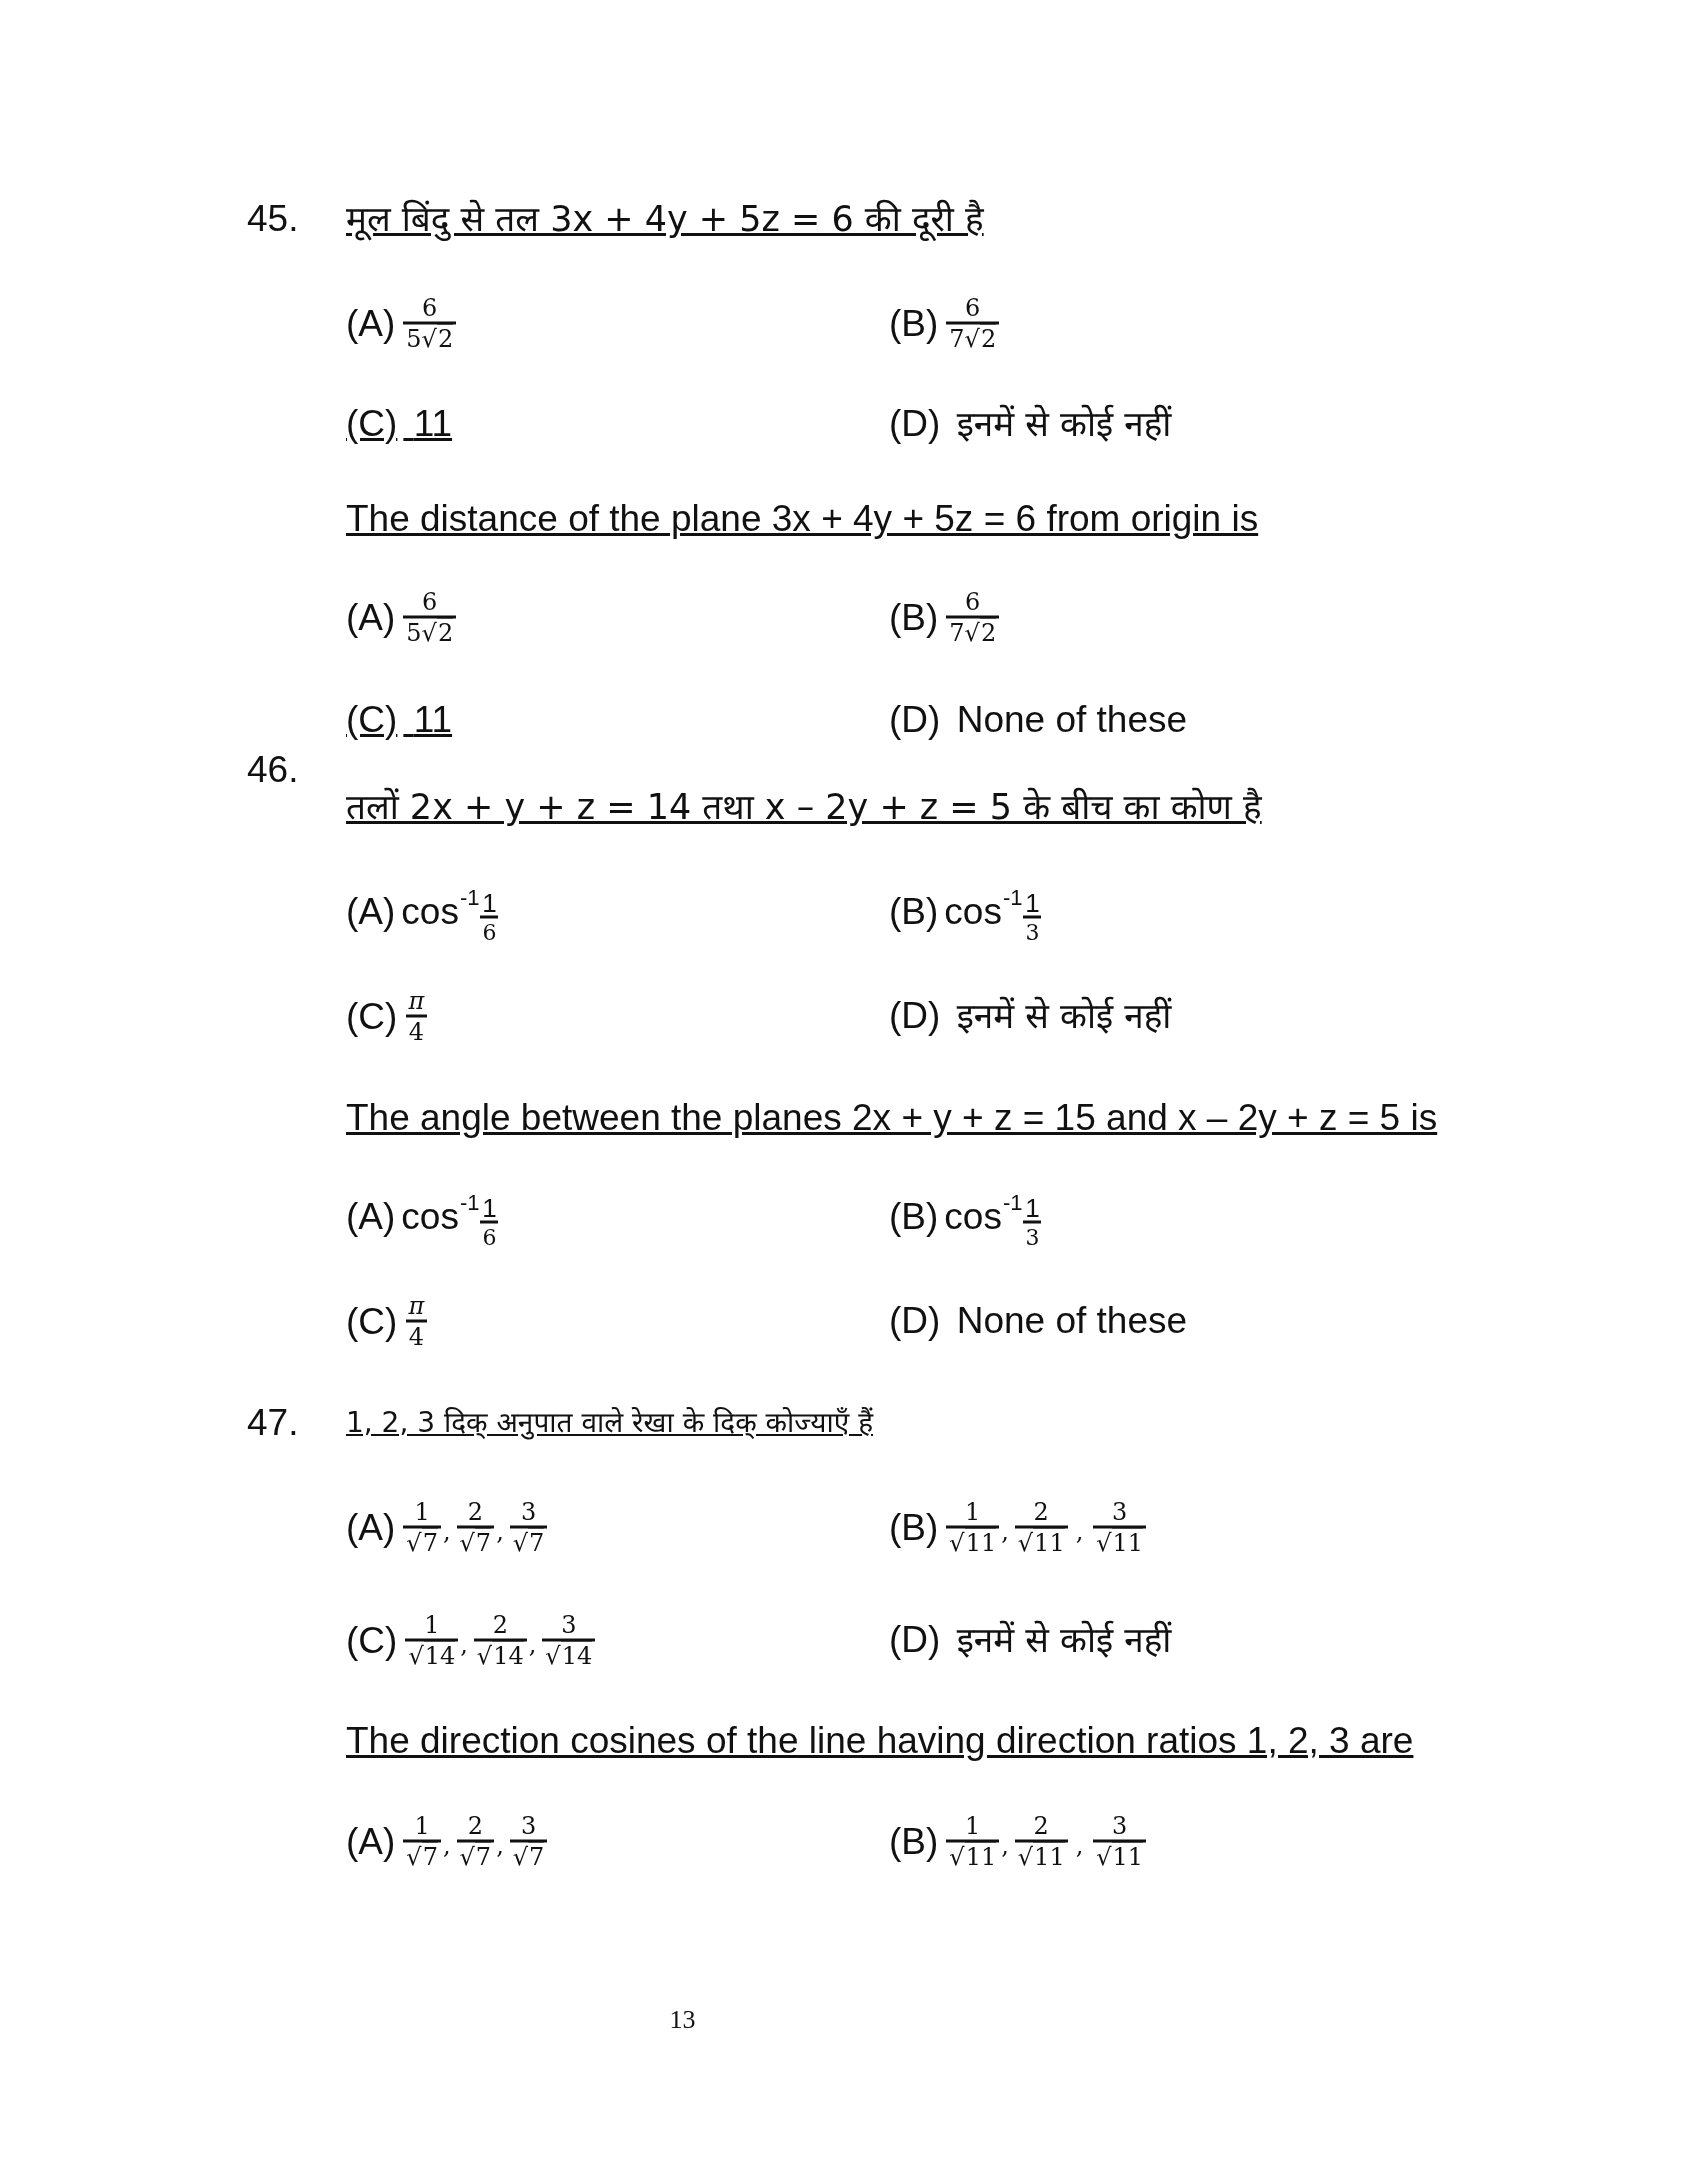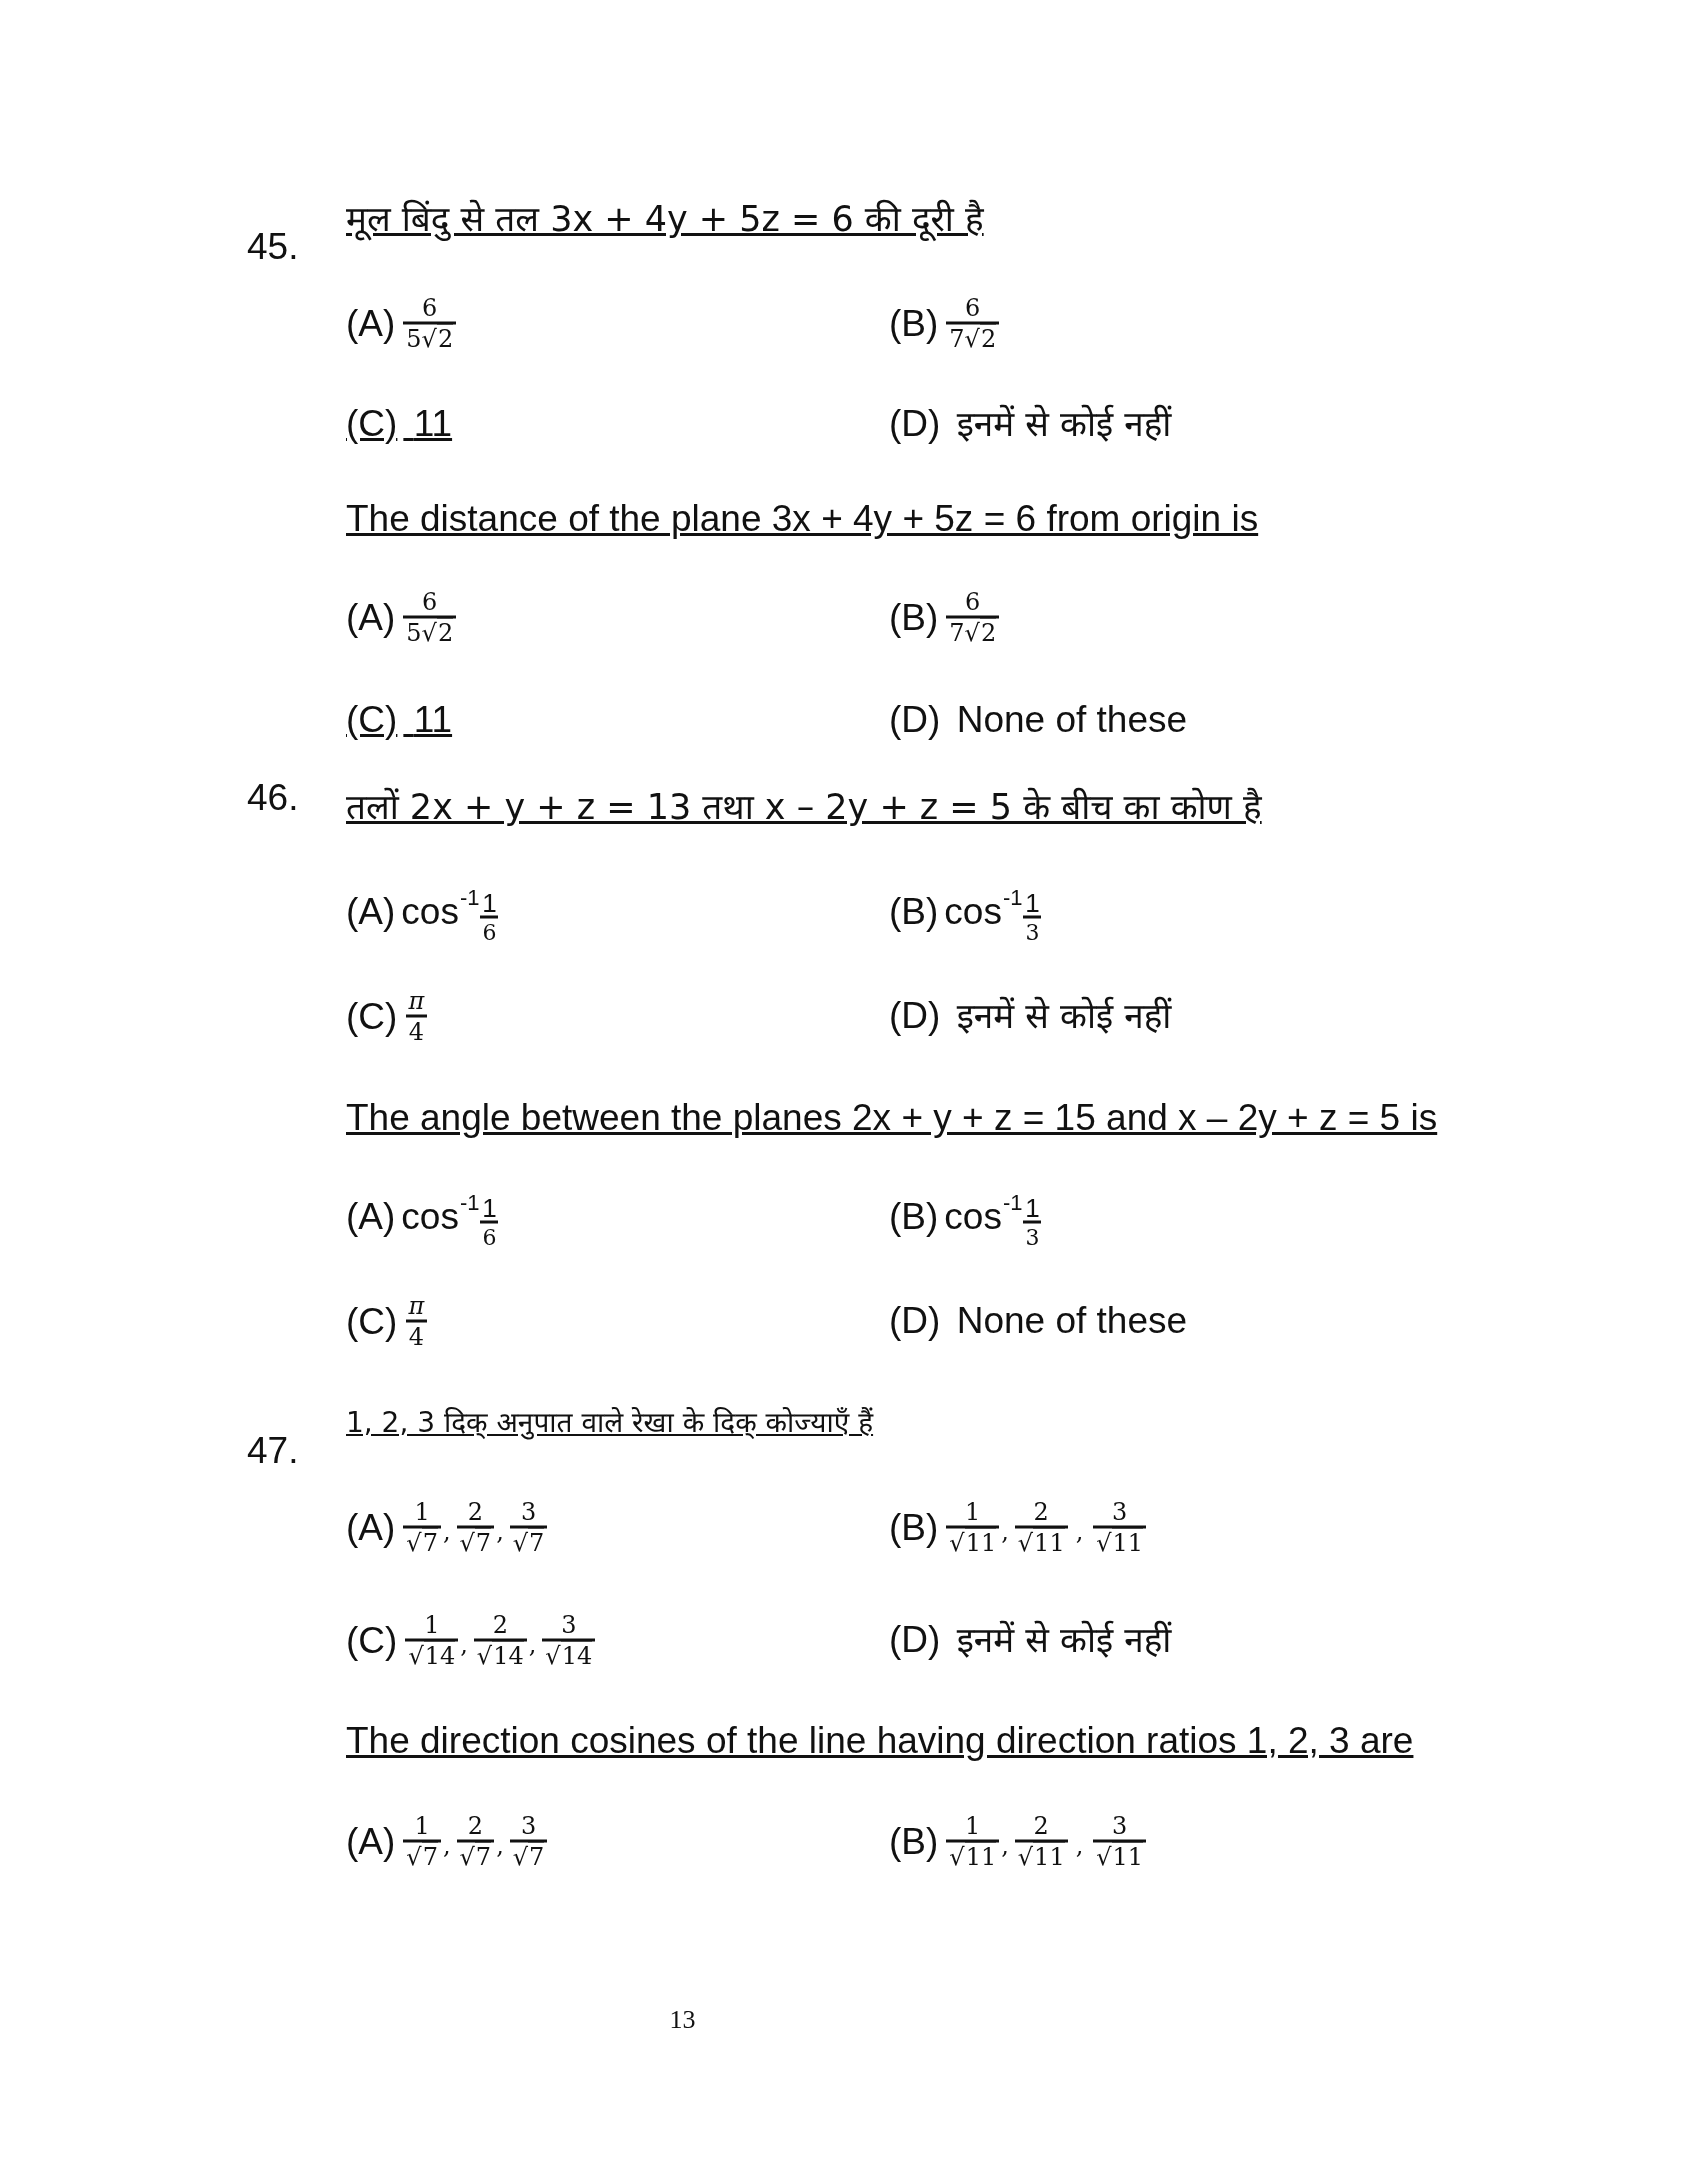--- a/index.html
+++ b/index.html
@@ -6,21 +6,21 @@
   body {
     width: 1683px; height: 2178px; position: relative; overflow: hidden;
     font-family: "Liberation Sans", "DejaVu Sans", sans-serif;
     color: #111111;
   }
   .line {
     position: absolute; white-space: nowrap;
     font-size: 37px; line-height: 44px;
     transform: translateY(-50%);
   }
-  .qnum { left: 247px; margin-top: 28px; }
+  .qnum { left: 247px; }
   .content { left: 346px; text-decoration: underline; }
   .colB { left: 889px; }
   .hindi { font-family: "DejaVu Sans", "Liberation Sans", sans-serif; font-size: 35px; }
   .opt { display: inline-flex; align-items: center; }
   .optlabel { margin-right: 6px; }
   .frac {
     display: inline-flex; flex-direction: column; align-items: center;
     font-family: "DejaVu Serif", "Liberation Serif", serif;
     font-size: 24px; line-height: 26px; vertical-align: middle;
     margin: 0 2px;
@@ -103,21 +103,21 @@
 <div class="line content" style="top:720px">
   <span class="optlabel">(C)</span>
   <span>11</span>
 </div>
 <div class="line colB" style="top:720px">
   <span class="optlabel">(D)</span>
   <span>None of these</span>
 </div>
 
 <div class="line qnum" style="top:770px">46.</div>
-<div class="line content hindi" style="top:807px">तलों 2x + y + z = 13 तथा x – 2y + z = 5 के बीच का कोण है</div>
+<div class="line content hindi" style="top:807px">तलों 2x + y + z = 14 तथा x – 2y + z = 5 के बीच का कोण है</div>
 
 <div class="line content" style="top:911px">
   <span class="opt">
     <span class="optlabel">(A)</span>
     <span>cos</span>
       <span class="sup">-1</span>
     <span class="smallfrac">
       <span class="num">1</span>
       <span class="den">6</span>
     </span>

